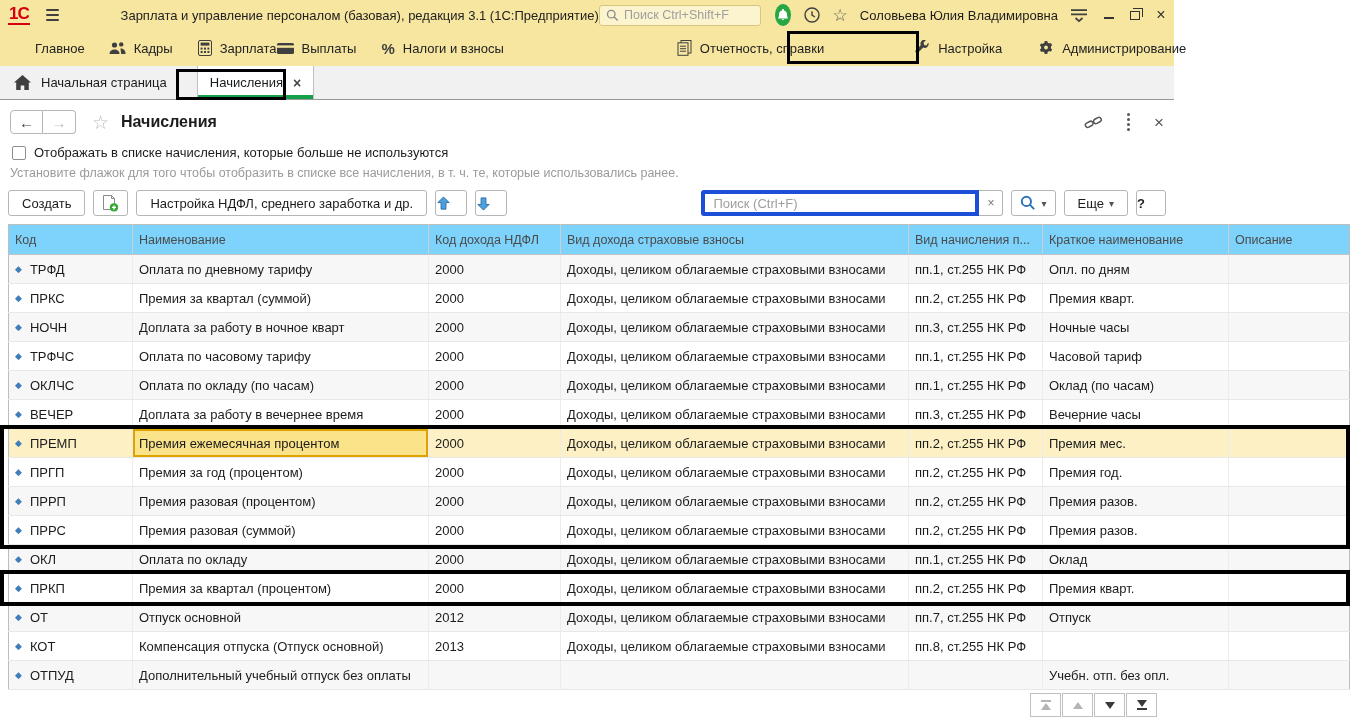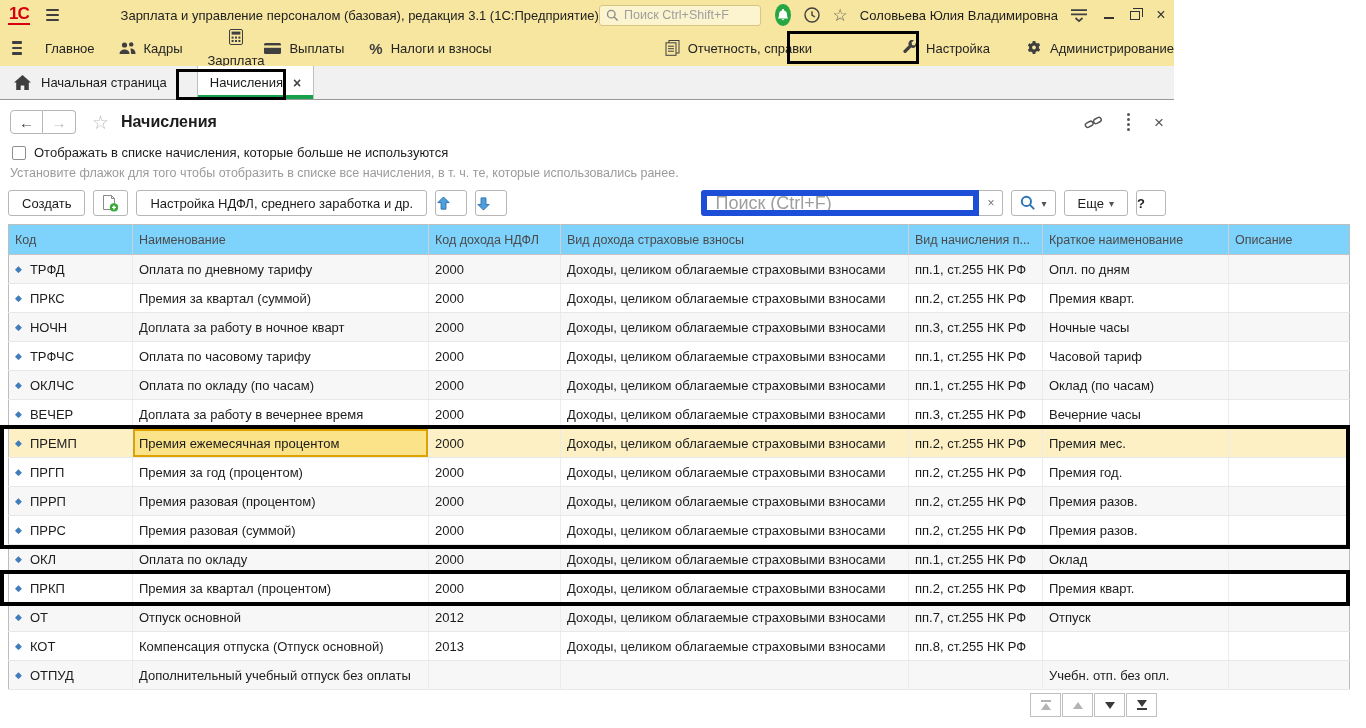--- a/index.html
+++ b/index.html
@@ -27,21 +27,21 @@
   .win-close { font-size:16px; color:#333; }
 
   
   .menubar { display:flex; align-items:center; height:36px; background:#f7e6a0; padding-left:12px; }
   .sections-btn { display:flex; flex-direction:column; gap:3px; width:19px; cursor:pointer; }
   .sections-btn i { height:2.5px; background:#3f3f3f; border-radius:1px; }
   .menu-item { display:flex; align-items:center; gap:8px; cursor:pointer; white-space:nowrap; color:#222; }
   .menu-item .pct { font-weight:bold; font-size:15px; color:#3f3f3f; }
   .mi-main { margin-left:23px; }
   .mi-hr { margin-left:24px; }
-  .mi-salary { margin-left:25px;flex-direction:column; }
+  .mi-salary { margin-left:25px; }
   .mi-pay { }
   .mi-tax { margin-left:25px; }
   .mi-rep { margin-left:173px; }
   .mi-set { margin-left:90px;justify-content:center; }
   .mi-adm { margin-left:36px; }
 
   
   .tabbar { display:flex; align-items:stretch; height:34px; background:#f1f1f1; border-bottom:1px solid #989898; }
   .home-item { display:flex; align-items:center; gap:10px; padding:0 14px; cursor:pointer; }
   .tab { position:relative; display:flex; align-items:center; gap:10px; margin-left:16px; padding:0 12px; background:#fff; border-left:1px solid #c0c0c0; border-right:1px solid #c0c0c0; cursor:pointer; }
@@ -65,21 +65,21 @@
   .checkbox { width:14px; height:14px; border:1px solid #8f8f8f; background:#fff; border-radius:2px; }
   .hint-row { margin:5px 10px 0 10px; color:#9a9a9a; font-size:12.5px; }
 
   
   .toolbar { display:flex; align-items:center; margin:9px 8px 0; height:28px; gap:8px; }
   .btn { height:26px; border:1px solid #b6b6b6; border-radius:3px; background:#fff; font-size:13px; font-family:inherit; padding:0 13px; cursor:pointer; color:#1c1c1c; display:inline-flex; align-items:center; justify-content:flex-start; gap:5px; }
   .icon-btn { padding:0 8px; }
   .arrow-btn { width:32px; padding:0; }
   .tb-right { margin-left:auto; display:flex; align-items:center; gap:8px; }
   .search-group { display:flex; align-items:stretch; height:26px; }
-  .search-group input { width:278px; border:6px solid #1d4ed8; border-radius:3px 0 0 3px; padding:0 8px; font-size:18px; font-family:inherit; outline:none; }
+  .search-group input { width:278px; border:4px solid #1d4ed8; border-radius:3px 0 0 3px; padding:0 8px; font-size:13px; font-family:inherit; outline:none; }
   .clear-btn { width:24px; border:1px solid #b6b6b6; border-left:none; border-radius:0 3px 3px 0; background:#fff; font-size:12px; color:#777; cursor:pointer; }
   .caret { font-size:10px; color:#555; }
   .help-btn { width:30px; padding:0; font-weight:bold; }
 
   
   .table-wrap { position:absolute; top:224px; left:8px; width:1341px; }
   table { width:1341px; border-collapse:collapse; table-layout:fixed; border:1px solid #bdbdbd; }
   th { height:30px; background:#7dd3fc; font-weight:normal; font-size:12.5px; color:#4a4a4a; text-align:left; padding:0 6px; border-right:1px solid #cfcfcf; border-bottom:1px solid #c4c4c4; white-space:nowrap; overflow:hidden; }
   th:last-child { border-right:none; }
   td { height:29px; padding:0 6px; border-right:1px solid #ececec; border-bottom:1px solid #e8e8e8; white-space:nowrap; overflow:hidden; font-size:13px; }

